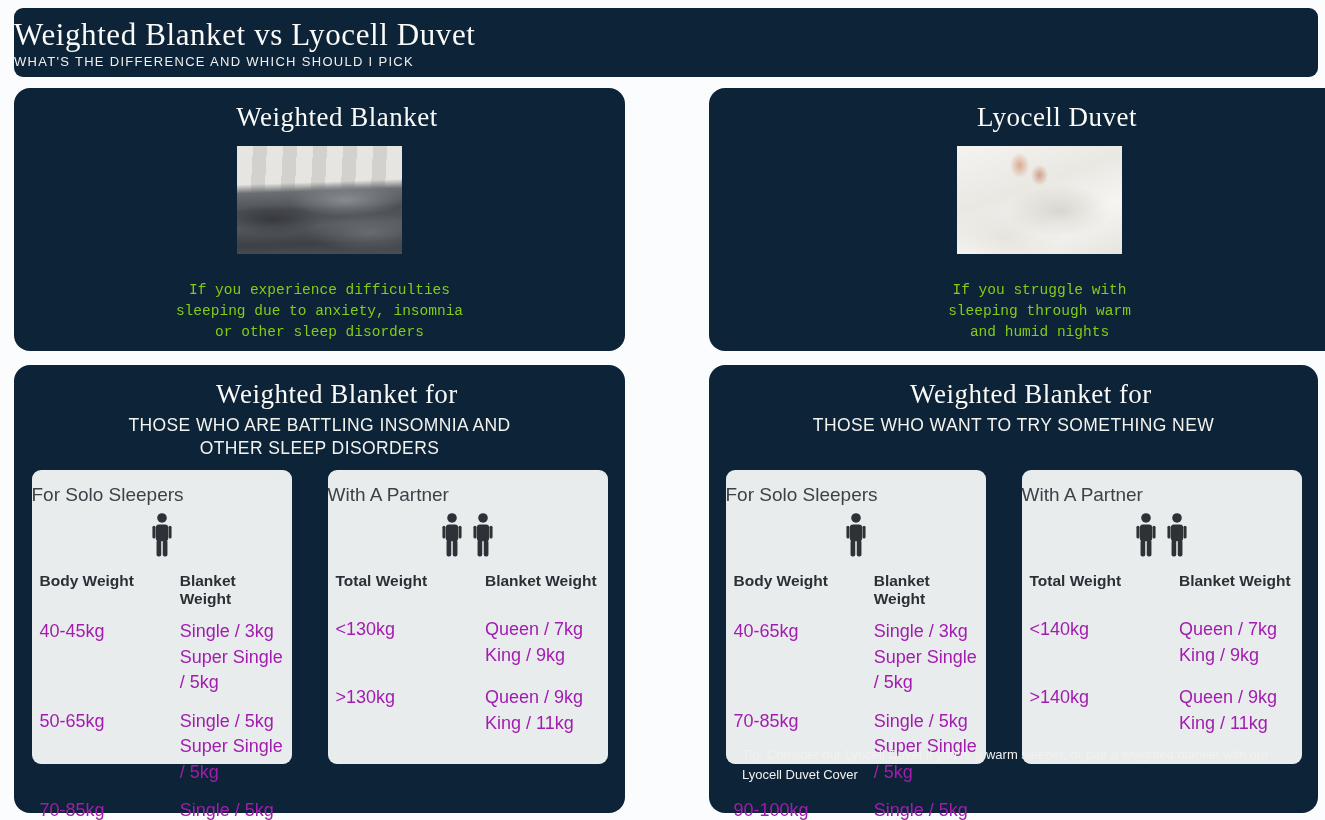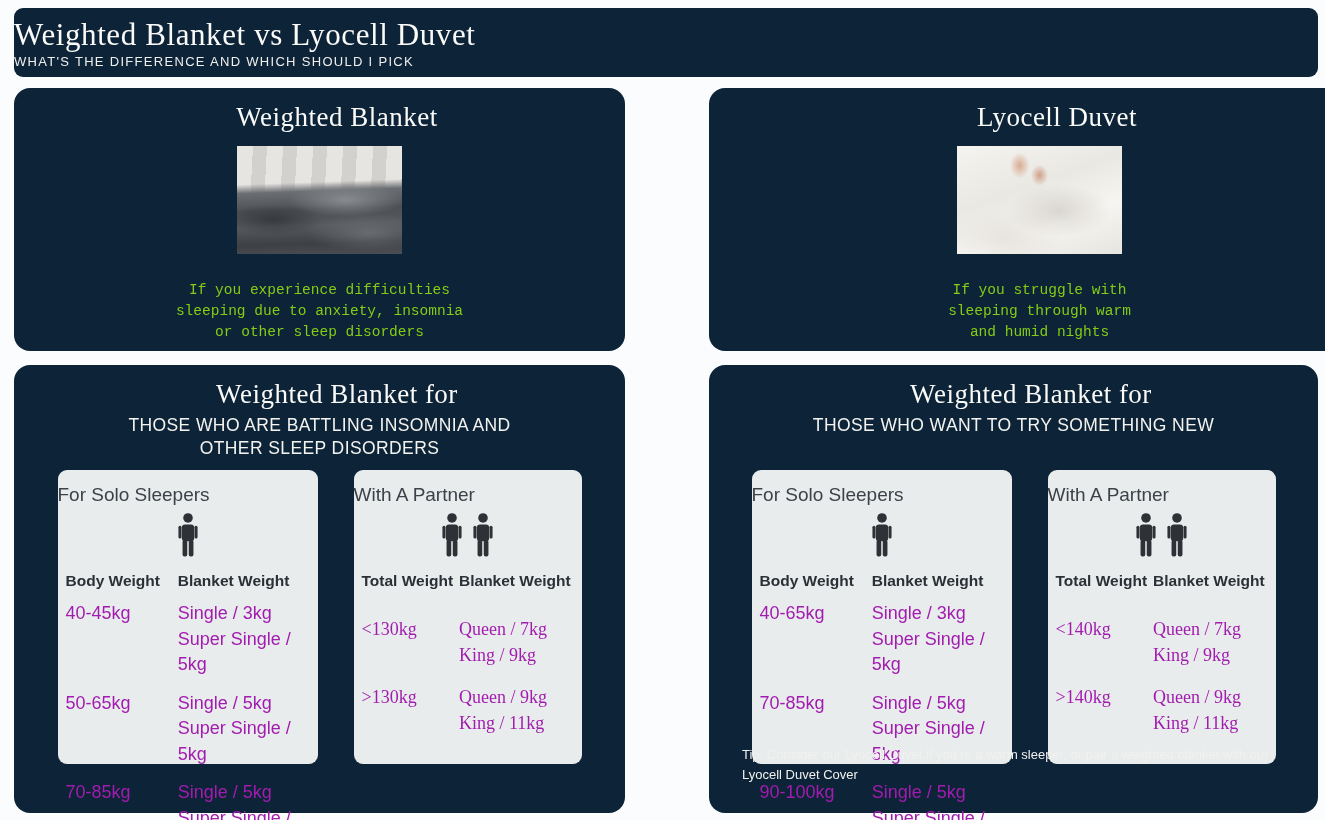--- a/index.html
+++ b/index.html
@@ -64,34 +64,34 @@
   }
   .panels {
     position:absolute; left:0; right:0; top:105px;
     display:flex; justify-content:center; gap:36px;
   }
   .panel {
     background:#e9eced; border-radius:9px; height:294px;
     color:#3a3f45; text-align:left;
   }
   .panel.solo    { width:260px; }
-  .panel.partner { width:228px; }
+  .panel.partner { width:280px; }
   .panel-title { margin-top:14px; font-size:19px; color:#3d4249; }
   .icon-row { margin-top:7px; height:46px; display:flex; justify-content:center; gap:5px; }
   svg.person { height:44px; width:26px; fill:#2e3237; }
-  .cols, .t-row { display:flex; padding:0 8px; }
+  .cols, .t-row { display:flex; padding:0 8px;gap:28px; }
   .cols { margin-top:13px; }
   .c1 { flex:0 0 46%; } .c2 { flex:1; }
   .col-h { font-weight:bold; font-size:15.5px; color:#2b3036; }
   .rowset { margin-top:11px; }
   .t-row { margin-bottom:13px; align-items:flex-start; }
   .cell { font-size:18px; line-height:1.42; color:#a21caf; }
   .blanket-cell { white-space:pre-line; }
   .partner .rowset { margin-top:27px; }
-  .partner .t-row  { margin-bottom:17px;font-family:Liberation Serif, serif; }
+  .partner .t-row  { margin-bottom:17px; }
   .tip {
     position:absolute; left:33px; right:26px; bottom:28px;
     text-align:left; font-size:13px; line-height:1.55;
     white-space:pre-line; color:#f1f1ee;
   }
 </style>
 </head>
 <body>
 
 <div class="page">

